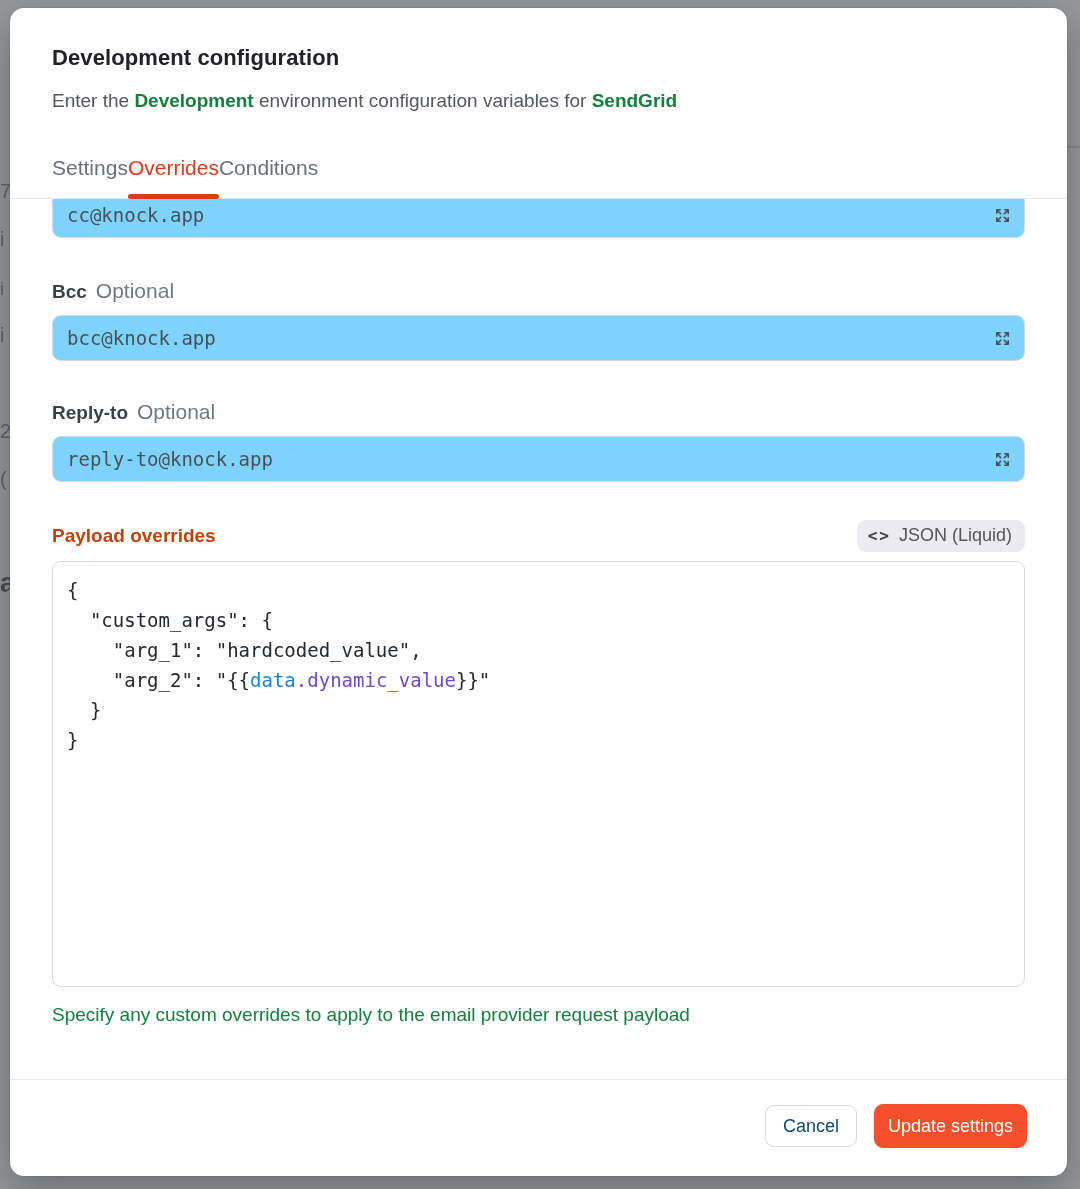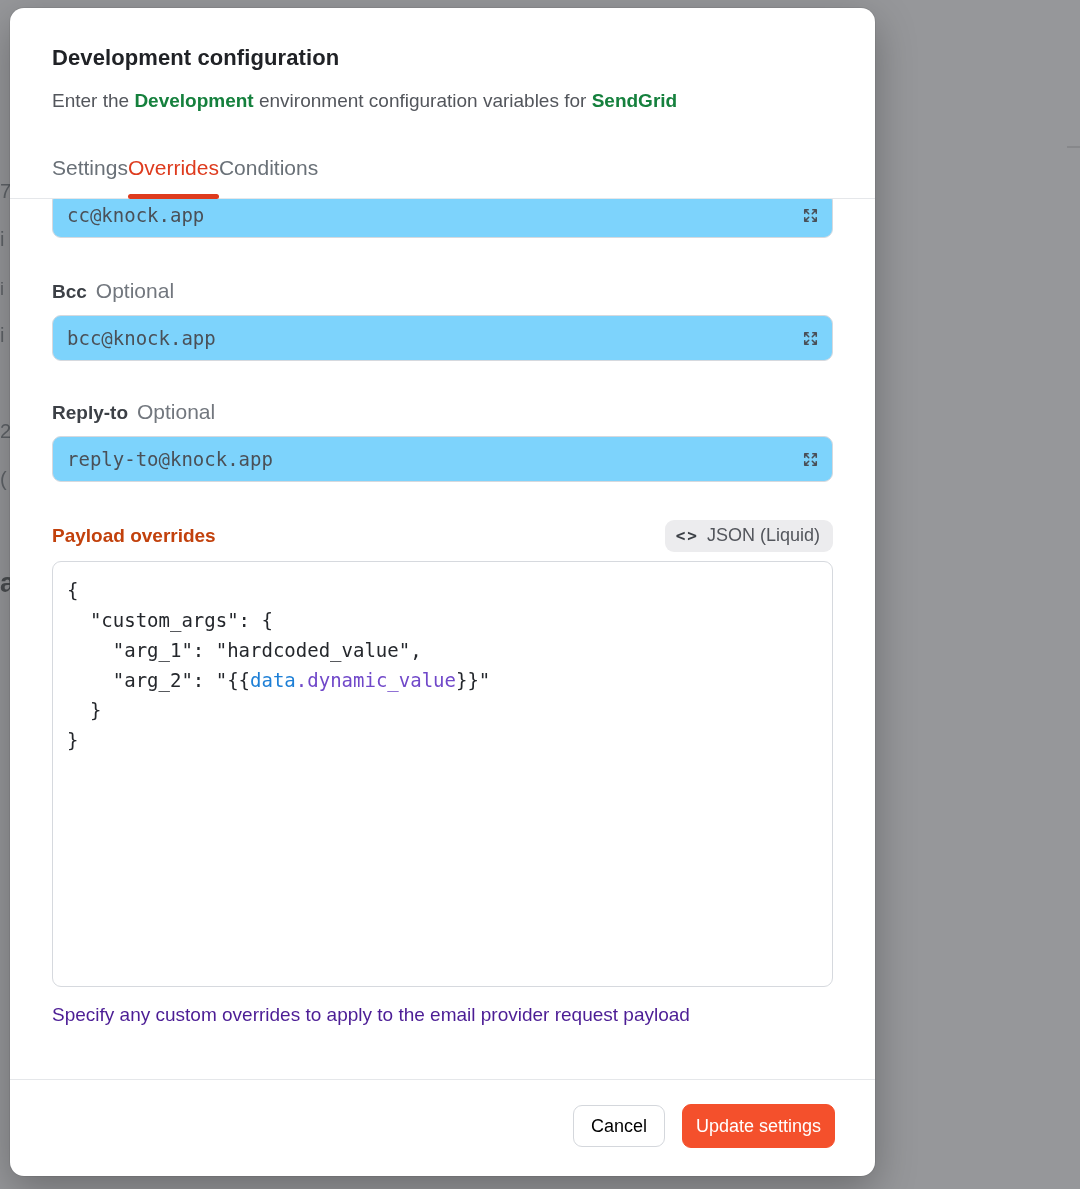--- a/index.html
+++ b/index.html
@@ -20,21 +20,21 @@
   .bg-frag.f2 { top:228px; }
   .bg-frag.f3 { top:279px; font-size:18px; }
   .bg-frag.f4 { top:324px; }
   .bg-frag.f5 { top:420px; }
   .bg-frag.f6 { top:468px; }
   .bg-frag.f7 { top:568px; font-size:27px; font-weight:700; color:#4a4d50; }
   .bg-line   { position:absolute; top:146px; left:1067px; width:13px; height:2px; background:#87888b; z-index:0; }
 
   
   .modal {
-    position:absolute; left:10px; top:8px; width:865px; height:1168px;
+    position:absolute; left:10px; top:8px; width:1057px; height:1168px;
     background:#ffffff; border-radius:14px; z-index:2;
     box-shadow:0 0 0 1px rgba(0,0,0,0.06), 0 14px 42px rgba(0,0,0,0.28);
     display:flex; flex-direction:column; overflow:hidden;
   }
 
   .modal-header { padding:37px 42px 0 42px; }
   .modal-title  { font-size:22px; font-weight:700; color:#202226; letter-spacing:0.1px; }
   .modal-subtitle { margin-top:19px; font-size:19px; color:#53565c; }
   .modal-subtitle b { font-weight:700; color:#15803d; }
 
@@ -103,33 +103,33 @@
     padding:13px 14px; overflow:hidden; cursor:text;
   }
   .code-line {
     font-family:"DejaVu Sans Mono", monospace; font-size:19px; line-height:30px;
     color:#24272c; white-space:pre;
   }
   .tok-plain  { color:#24272c; }
   .tok-blue   { color:#1d7fd6; }
   .tok-purple { color:#7048c9; }
 
-  .help-text { margin-top:17px; font-size:19px; color:#4c1d95; }
+  .help-text { margin-top:17px; font-size:19px; color:#15803d; }
 
   
   .modal-footer {
     border-top:1px solid #e5e7ea;
     padding:24px 40px 28px 40px;
     display:flex; justify-content:flex-end; align-items:center; gap:17px;
   }
   .btn {
     font-family:"Liberation Sans", sans-serif; font-size:18px;
     border-radius:9px; cursor:pointer; padding:9px 17px; line-height:22px;
   }
-  .btn-cancel { background:#fff; color:#000000; border:1px solid #d4d7dc; }
+  .btn-cancel { background:#fff; color:#0c4a6e; border:1px solid #d4d7dc; }
   .btn-primary { background:#f4502c; color:#ffffff; border:1px solid #f4502c; font-weight:500; padding:10px 13px; }
 </style>
 </head>
 <body>
 
 <span class="bg-frag f1">7</span>
 <span class="bg-frag f2">i</span>
 <span class="bg-frag f3">i</span>
 <span class="bg-frag f4">i</span>
 <span class="bg-frag f5">2</span>

